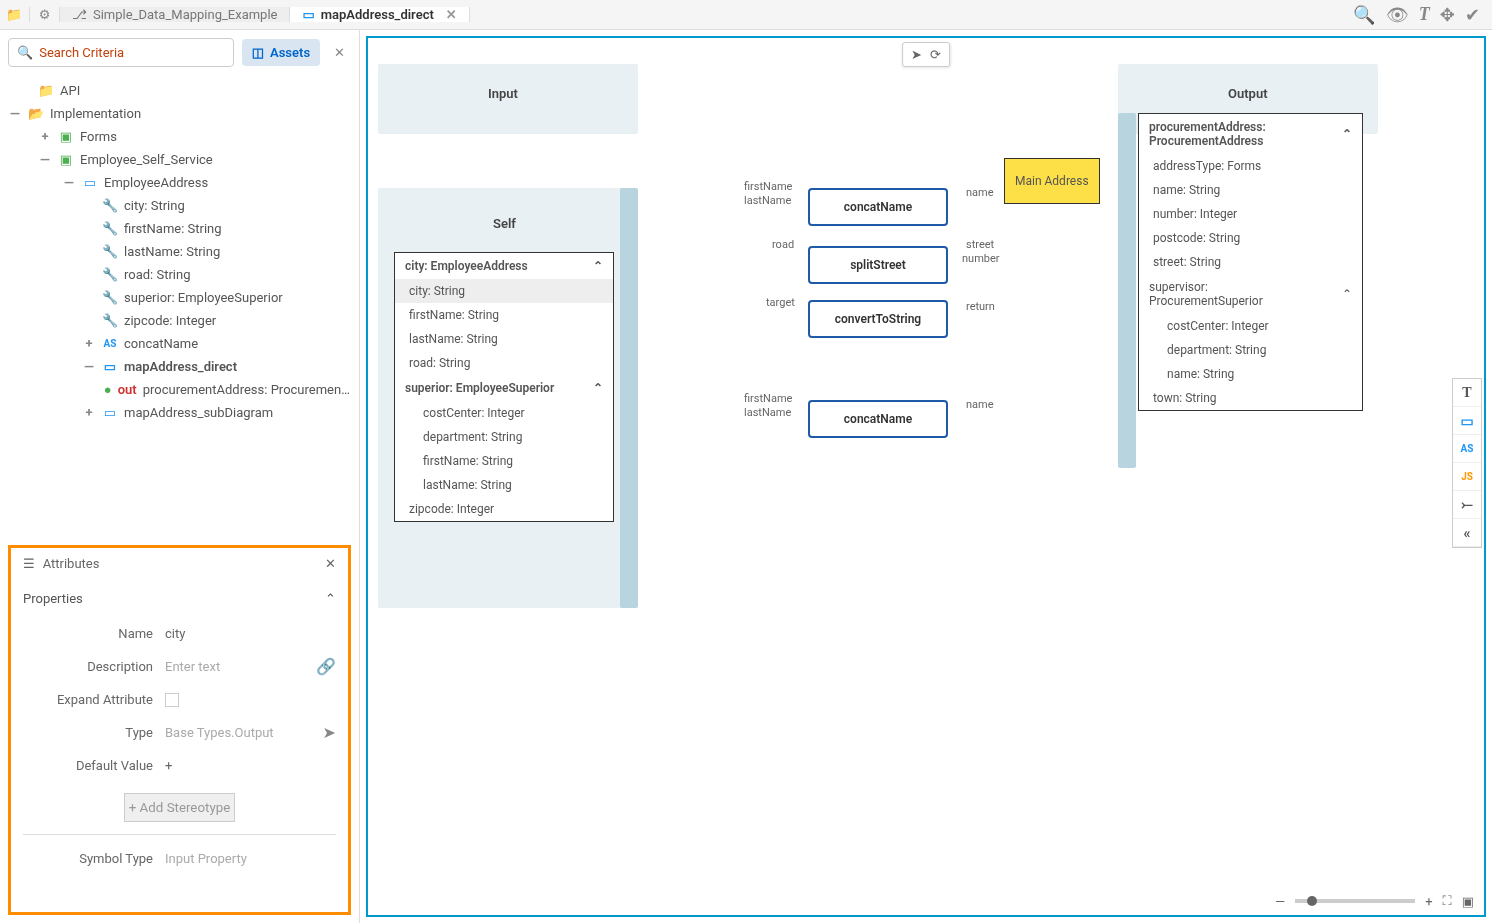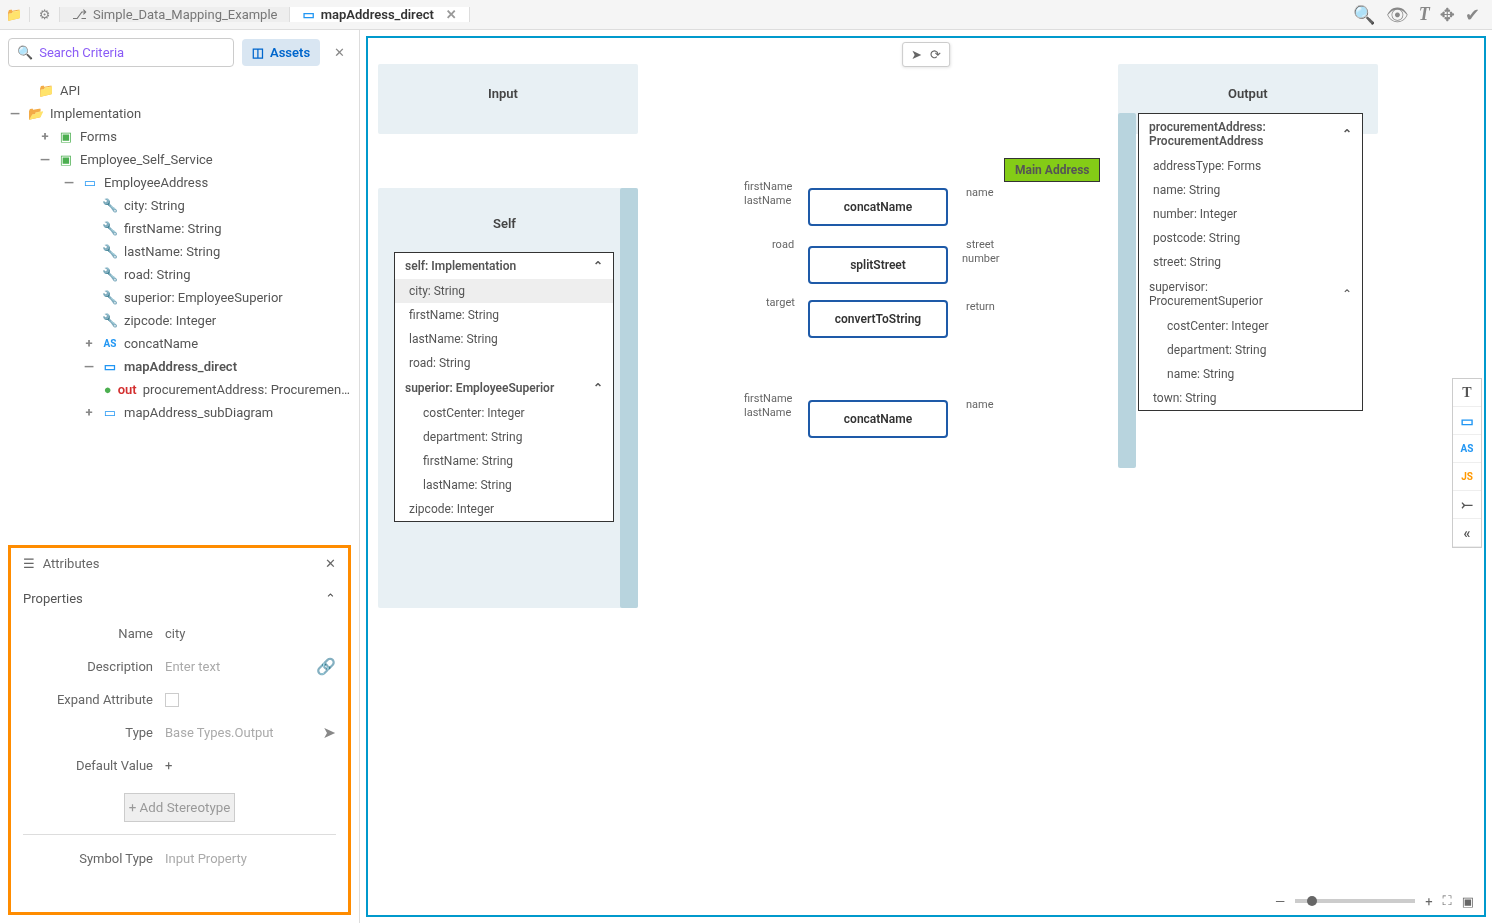--- a/index.html
+++ b/index.html
@@ -56,21 +56,21 @@
 .region-title { position: absolute; font-weight: 600; color: #444; }
 
 .node-box { position: absolute; background: #fff; border: 1px solid #333; font-size: 12px; }
 .node-head { padding: 6px 10px; font-weight: 600; display: flex; align-items: center; }
 .node-head .chev { margin-left: auto; }
 .node-item { padding: 5px 14px; border-top: none; }
 .node-item.selected { background: #eee; }
 .node-item.sub { padding-left: 28px; }
 
 .fn-box { position: absolute; background: #fff; border: 2px solid #1e5aa8; border-radius: 4px; padding: 10px 18px; font-weight: 600; color: #333; text-align: center; font-size: 12px; }
-.label-box { position: absolute; border: 1px solid #333; background: #84cc16; padding: 4px 10px; font-size: 12px; font-weight: 700; }
+.label-box { position: absolute; border: 1px solid #333; background: #fde047; padding: 15px 10px; font-size: 12px; font-weight: 400; }
 
 .edge-label { position: absolute; font-size: 11px; color: #666; }
 
 .right-palette { position: absolute; right: 2px; top: 340px; background: #fff; border: 1px solid #ccc; display: flex; flex-direction: column; }
 .rp-item { width: 28px; height: 28px; display: flex; align-items: center; justify-content: center; border-bottom: 1px solid #eee; font-size: 14px; font-weight: bold; }
 
 .zoom-ctrl { position: absolute; bottom: 6px; right: 10px; display: flex; align-items: center; gap: 10px; color: #666; }
 .zoom-slider { width: 120px; height: 4px; background: #ccc; position: relative; }
 .zoom-thumb { width: 10px; height: 10px; background: #666; border-radius: 50%; position: absolute; left: 12px; top: -3px; }
 
@@ -102,21 +102,21 @@
     <span class="tr-icon">✔</span>
   </div>
 </div>
 
 <div class="body">
 
   <div class="sidebar">
     <div class="search-row">
       <div class="search-box">
         <span>🔍</span>
-        <span style="color:#8b5cf6">Search Criteria</span>
+        <span style="color:#c2410c">Search Criteria</span>
       </div>
       <div class="assets-btn">
         <span>◫</span>
         <span>Assets</span>
       </div>
       <span class="close-x">✕</span>
     </div>
 
     <div class="tree">
       <div class="tree-row">
@@ -260,21 +260,21 @@
 
       <div class="region" style="left:252px;top:150px;width:18px;height:420px;background:#b8d4de"></div>
 
       <div class="region" style="left:750px;top:26px;width:260px;height:70px"></div>
       <div class="region-title" style="left:860px;top:48px">Output</div>
 
       <div class="region" style="left:750px;top:75px;width:18px;height:355px;background:#b8d4de"></div>
 
       <div class="node-box" style="left:26px;top:214px;width:220px">
         <div class="node-head">
-            <span>self: Implementation</span>
+            <span>city: EmployeeAddress</span>
             <span class="chev">⌃</span>
           </div>
         <div class="node-item selected">city: String</div>
         <div class="node-item">firstName: String</div>
         <div class="node-item">lastName: String</div>
         <div class="node-item">road: String</div>
         <div class="node-head" style="font-weight:600">
             <span>superior: EmployeeSuperior</span>
             <span class="chev">⌃</span>
           </div>

